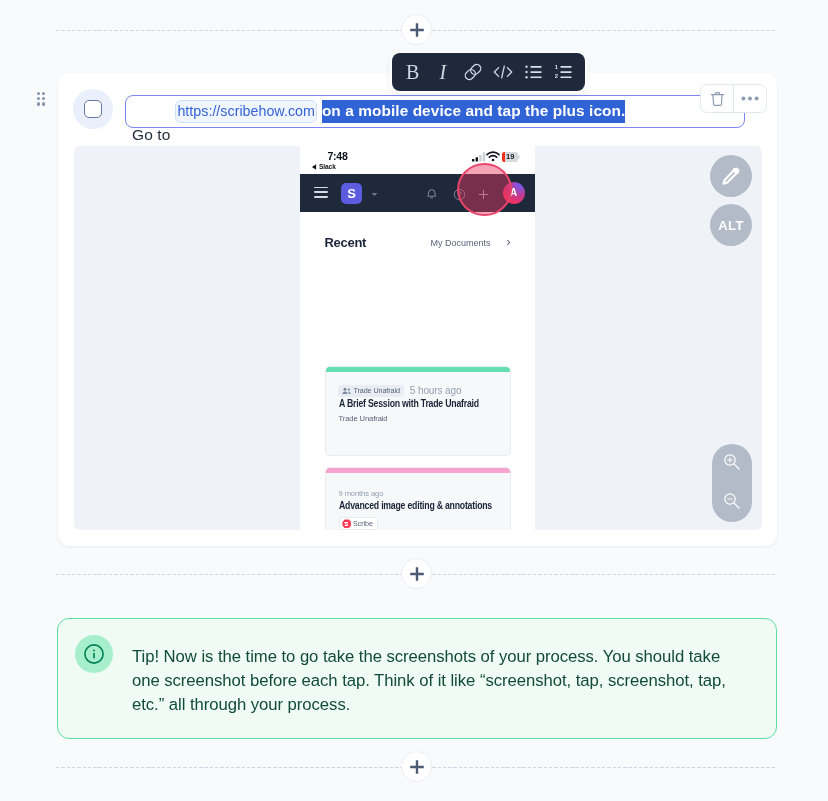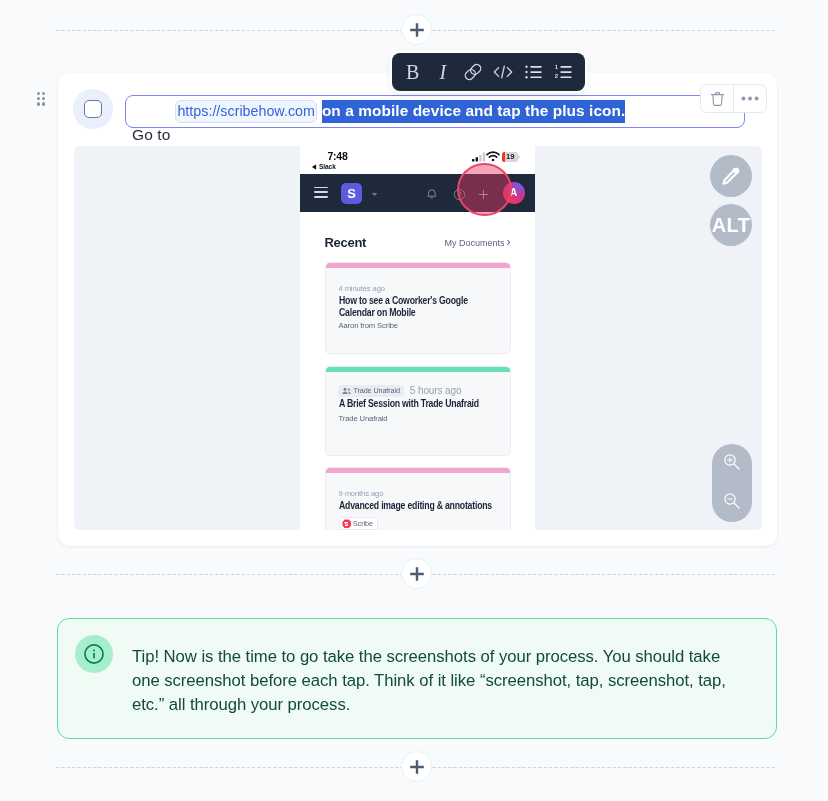--- a/index.html
+++ b/index.html
@@ -62,39 +62,39 @@
   .caret{position:absolute;left:71.5px;top:18px;width:7px;height:5px;}
   .ic-bell{position:absolute;left:126.5px;top:14.5px;}
   .ic-help{position:absolute;left:153.5px;top:14px;}
   .ic-plus{position:absolute;left:178px;top:15px;}
   .avatar{position:absolute;z-index:2;left:203px;top:8px;width:22px;height:22px;border-radius:50%;background:radial-gradient(circle at 78% 12%, #6f5cf5 0%, #c13a92 42%, #f6305c 78%, #f9305b 100%);display:flex;align-items:center;justify-content:center;color:#fff;font-size:10px;font-weight:bold;}
 
   .hl{position:absolute;z-index:4;left:157.2px;top:17.2px;width:55px;height:53px;border-radius:50%;background:rgba(231,55,95,.45);border:2.6px solid #e8456b;box-sizing:border-box;}
 
   .sec-head{position:absolute;left:0;top:89px;width:235px;height:26px;}
   .sec-title{position:absolute;left:25px;top:0;font-size:13px;font-weight:bold;color:#1b2438;letter-spacing:-.3px;line-height:16px;}
-  .sec-link{position:absolute;right:24px;top:3px;font-size:9px;color:#5b6479;display:flex;align-items:center;gap:2px;}
+  .sec-link{position:absolute;right:24px;top:3px;font-size:9px;color:#5b6479;display:flex;align-items:center;gap:16px;}
   .sec-link .chev{font-size:12px;line-height:9px;}
 
   .doccard{position:absolute;left:25px;width:186px;background:#f6f8fa;border:1px solid #e9edf2;border-radius:5px;box-sizing:border-box;overflow:hidden;}
   .doccard .accent{position:absolute;left:0;top:0;width:100%;height:5px;background:#f7a3cf;}
   .dc-time{position:absolute;left:13px;top:21px;font-size:7.6px;color:#96a0b2;letter-spacing:-.1px;}
   .dc-title{position:absolute;left:13px;top:32px;width:186px;font-size:10.2px;font-weight:bold;color:#1b2438;line-height:12px;letter-spacing:-.25px;transform:scaleX(.855);transform-origin:left top;}
   .dc-auth{position:absolute;left:13px;top:58px;font-size:7.6px;color:#5a6377;letter-spacing:-.1px;}
   .dc-row{position:absolute;left:12px;top:18px;display:flex;align-items:center;gap:6px;}
   .dc-row2{position:absolute;left:13px;top:49px;display:flex;align-items:center;gap:24px;flex-direction:column;}
   .dc-tag{display:inline-flex;align-items:center;gap:3px;background:#e9edf3;border-radius:3px;padding:1.5px 4px;font-size:7.2px;color:#5a6377;letter-spacing:-.1px;}
   .dc-time2{font-size:10px;color:#96a0b2;letter-spacing:-.1px;}
   .dc-auth2{font-size:7.2px;color:#5a6377;letter-spacing:-.1px;}
   .dc-tag.scribe{background:#fff;border:1px solid #e7ebf1;padding:1px 4px 1px 2px;gap:2px;}
 
   
   .fabs{position:absolute;right:10px;top:9px;}
   .fab{width:42px;height:42px;border-radius:50%;background:#b3bbc9;display:flex;align-items:center;justify-content:center;color:#fff;}
-  .fab.alt{margin-top:7px;font-size:20px;font-weight:bold;letter-spacing:.4px;will-change:transform;justify-content:center;}
+  .fab.alt{margin-top:7px;font-size:13px;font-weight:bold;letter-spacing:.4px;will-change:transform;justify-content:center;}
   .zoomgroup{position:absolute;right:10px;top:298px;width:40px;height:78px;border-radius:20px;background:#b3bbc9;display:flex;flex-direction:column;align-items:center;justify-content:space-around;}
 
   
   .tipbox{position:absolute;left:57px;top:618px;width:720px;height:121px;background:#effbf4;border:1.4px solid #5adda0;border-radius:12px;box-sizing:border-box;}
   .tipicon{position:absolute;left:17px;top:16px;width:38px;height:38px;border-radius:50%;background:#a7efcc;display:flex;align-items:center;justify-content:center;}
   .tiptext{position:absolute;left:74px;top:26px;width:604px;font-size:16.7px;line-height:24px;color:#124a3c;letter-spacing:-.05px;}
 </style>
 </head>
 <body>
 
@@ -254,26 +254,20 @@
       <div class="hl"></div>
 
       <div class="sec-head">
         <div class="sec-title">Recent</div>
         <div class="sec-link">
             <span>My Documents</span>
             <span class="chev">›</span>
           </div>
       </div>
 
-      <div class="doccard" style="top:116px;height:92px">
-        <div class="accent" style="background: rgb(247, 163, 207);"></div>
-        <div class="dc-time">4 minutes ago</div>
-        <div class="dc-title">How to see a Coworker's Google Calendar on Mobile</div>
-        <div class="dc-auth">Aaron from Scribe</div>
-      </div>
 
       <div class="doccard" style="top:220px;height:90px">
         <div class="accent" style="background: rgb(102, 223, 178);"></div>
         <div class="dc-row">
           <span class="dc-tag">
             <svg width="9" height="8" viewBox="0 0 9 8">
                 <circle cx="3" cy="2.2" r="1.5" fill="#7c879c"></circle>
                 <circle cx="7" cy="2.6" r="1.1" fill="#7c879c"></circle>
                 <path d="M.4 7c0-1.6 1.2-2.6 2.6-2.6S5.6 5.4 5.6 7z" fill="#7c879c"></path>
                 <path d="M6.1 4.5c1.3 0 2.5.8 2.5 2.5H6.8z" fill="#7c879c"></path>

